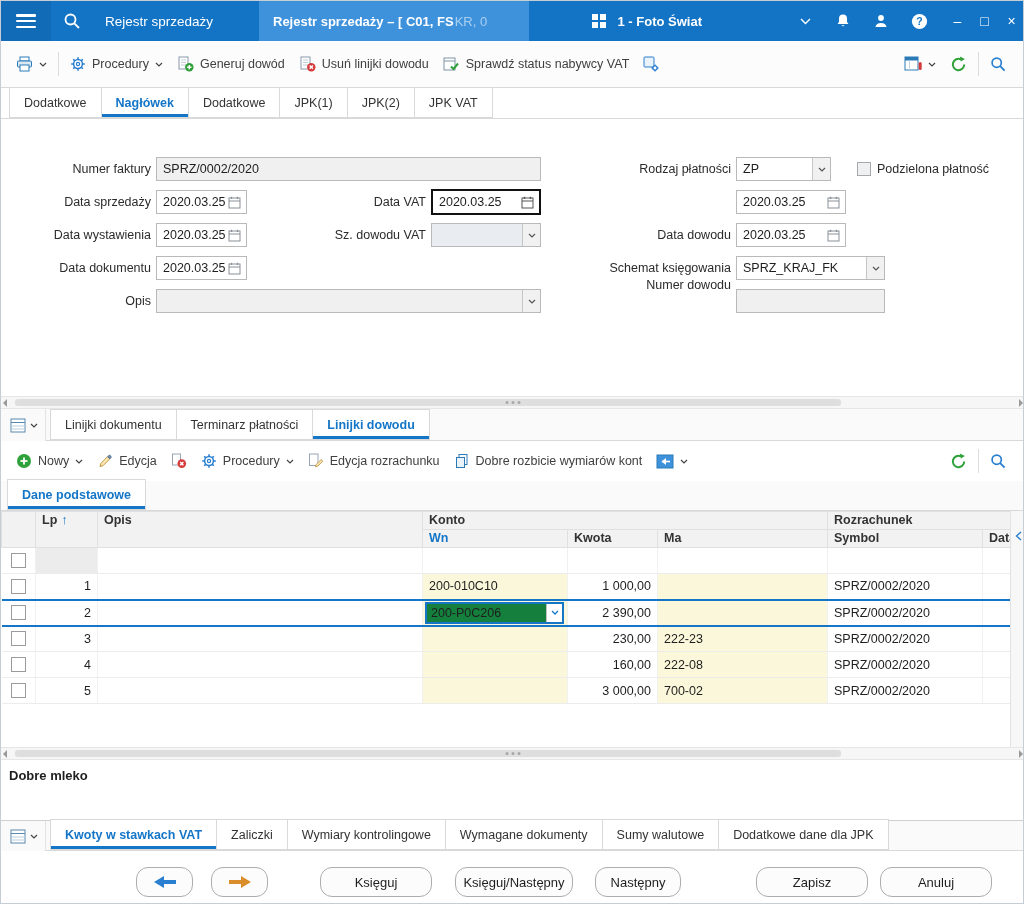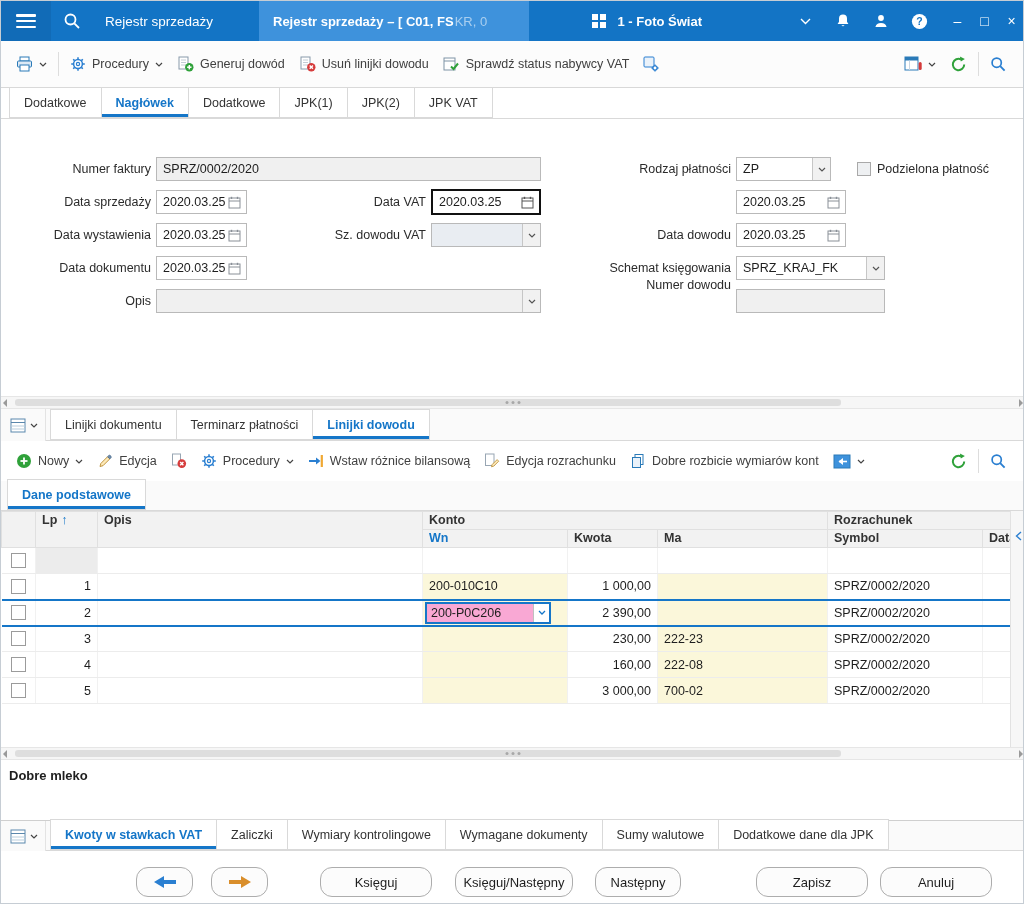--- a/index.html
+++ b/index.html
@@ -62,21 +62,21 @@
   .grid thead th.wn-h{color:var(--accent,#1576c8);}
   .grid tbody td{border-bottom:1px solid #ececec;border-right:1px solid #f1f1f1;height:26px;padding:0 6px;}
   td.ylw{background:var(--cellyellow,#fbf7da);}
   td.num{text-align:right;}
   td.lp{text-align:right;padding-right:10px;}
   tr.filter td{background:#fff;}
   tr.filter td.lpf{background:#ececec;}
   tr.sel td{border-top:2px solid var(--accent,#1576c8);border-bottom:2px solid var(--accent,#1576c8);}
   .cb{width:13px;height:13px;border:1px solid #9b9b9b;background:#fff;display:inline-block;vertical-align:middle;margin-left:3px;}
   .sort{color:var(--accent,#1576c8);margin-left:4px;font-weight:bold;}
-  .cell-combo{display:flex;align-items:center;height:22px;border:2px solid var(--accent,#1576c8);background:#f9a8d4;width:126px;box-sizing:border-box;}
+  .cell-combo{display:flex;align-items:center;height:22px;border:2px solid var(--accent,#1576c8);background:#15803d;width:139px;box-sizing:border-box;}
   .cell-combo .cval{flex:1;padding:0 4px;overflow:hidden;}
   .cell-combo .cdd{width:15px;align-self:stretch;border-left:1px solid #c0c0c0;display:flex;align-items:center;justify-content:center;background:#fff;}
   .grid-side{position:absolute;left:1009px;top:510px;width:15px;height:236px;background:#f7f7f7;border-left:1px solid #e2e2e2;box-sizing:border-box;}
   .grid-side .col{margin:20px auto 0;width:7px;}
   
   .note{position:absolute;left:0;top:759px;width:1024px;height:61px;background:#fff;border-bottom:1px solid #cfcfcf;box-sizing:border-box;}
   .note .txt{position:absolute;left:8px;top:8px;font-weight:bold;font-size:13px;}
   
   .bbar{position:absolute;left:0;top:850px;width:1024px;height:54px;background:#fff;}
   .btn{position:absolute;top:16px;height:30px;background:#fcfcfc;border:1px solid #adadad;border-radius:12px;display:flex;align-items:center;justify-content:center;font-size:13px;color:#1e1e1e;box-sizing:border-box;}
@@ -504,30 +504,20 @@
           <circle cx="8" cy="8" r="4.4" fill="#fff" stroke="#2a7fd1" stroke-width="1.5"></circle>
           <circle cx="8" cy="8" r="1.6" fill="none" stroke="#2a7fd1" stroke-width="1.2"></circle>
         </svg>
     </span>
     <span>Procedury</span>
     <span>
         <svg width="8" height="5" viewBox="0 0 8 5">
           <path d="M1 1l3 3 3-3" fill="none" stroke="#444" stroke-width="1.2"></path>
         </svg>
       </span>
-  </span>
-  <span class="tbtn">
-    <span>
-      <svg width="16" height="16" viewBox="0 0 16 16">
-          <rect x="12.7" y="2" width="2.2" height="12" fill="#f0a832"></rect>
-          <line x1="1" y1="8" x2="9" y2="8" stroke="#2a7fd1" stroke-width="2"></line>
-          <polygon points="8,4.5 12.5,8 8,11.5" fill="#2a7fd1"></polygon>
-        </svg>
-    </span>
-    <span>Wstaw różnice bilansową</span>
   </span>
   <span class="tbtn">
     <span>
       <svg width="16" height="16" viewBox="0 0 16 16">
           <rect x="1.5" y="1" width="8.5" height="11.5" fill="#fff" stroke="#98a6b3"></rect>
           <path d="M7.5 13.8l.6-2.2 5-5 1.6 1.6-5 5-2.2.6z" fill="#fde9b8" stroke="#b98a2f" stroke-width=".8"></path>
         </svg>
     </span>
     <span>Edycja rozrachunku</span>
   </span>

